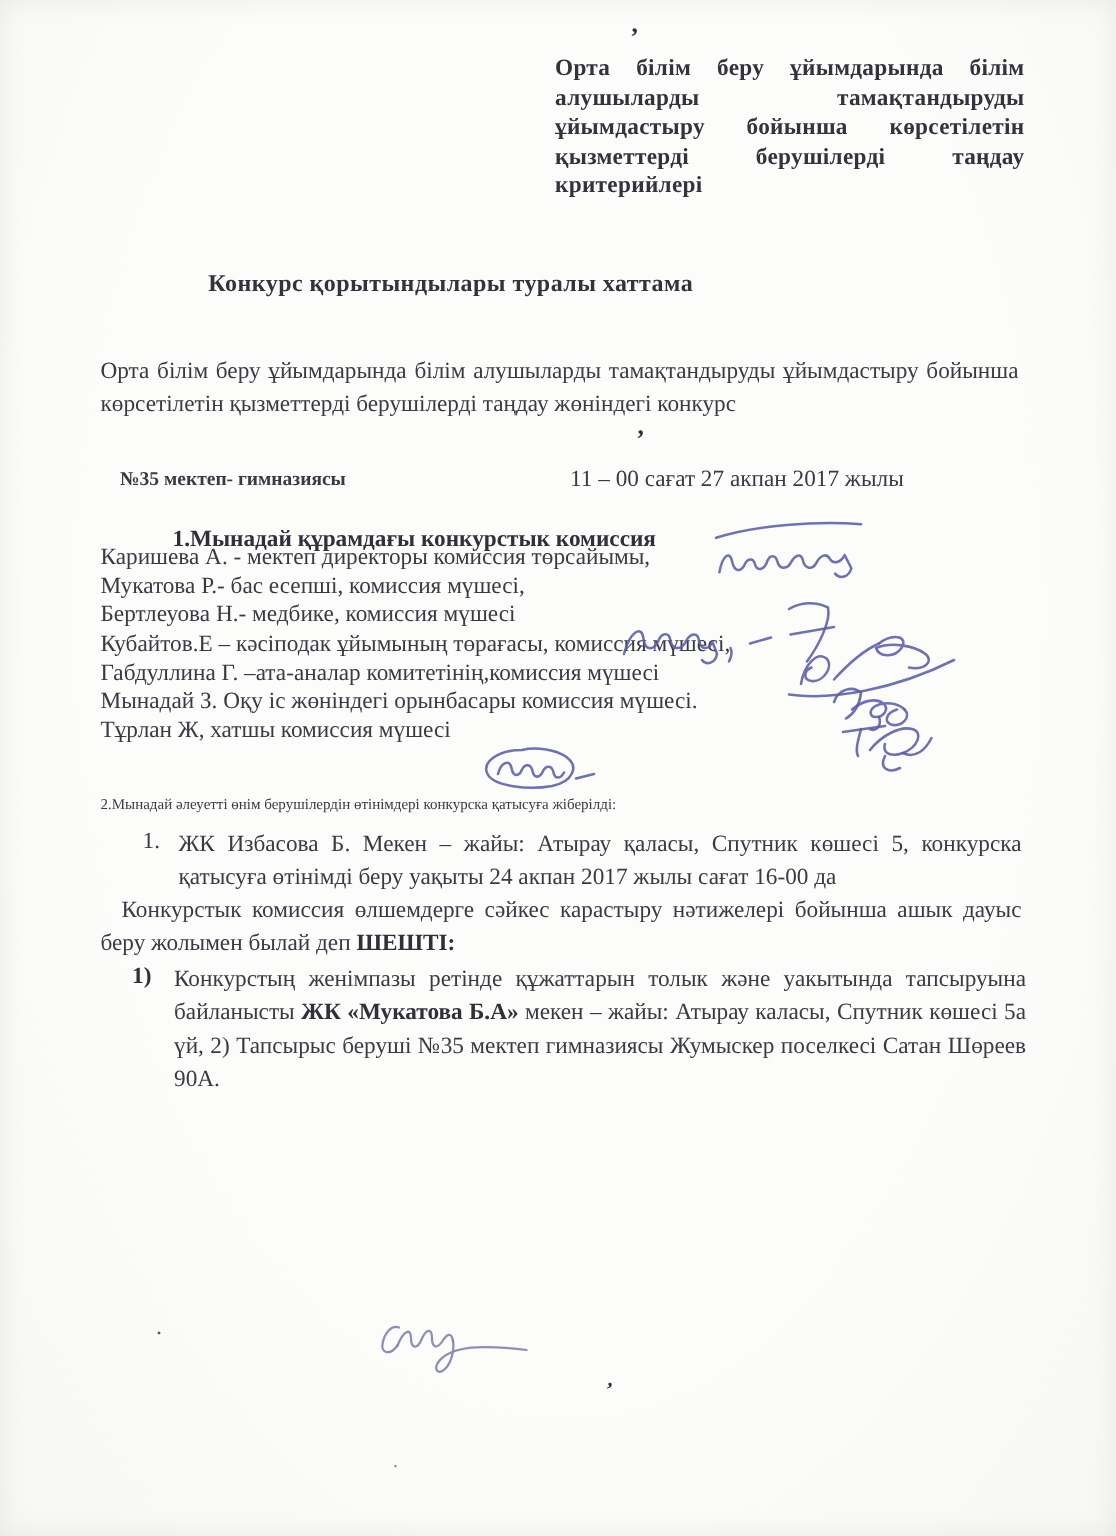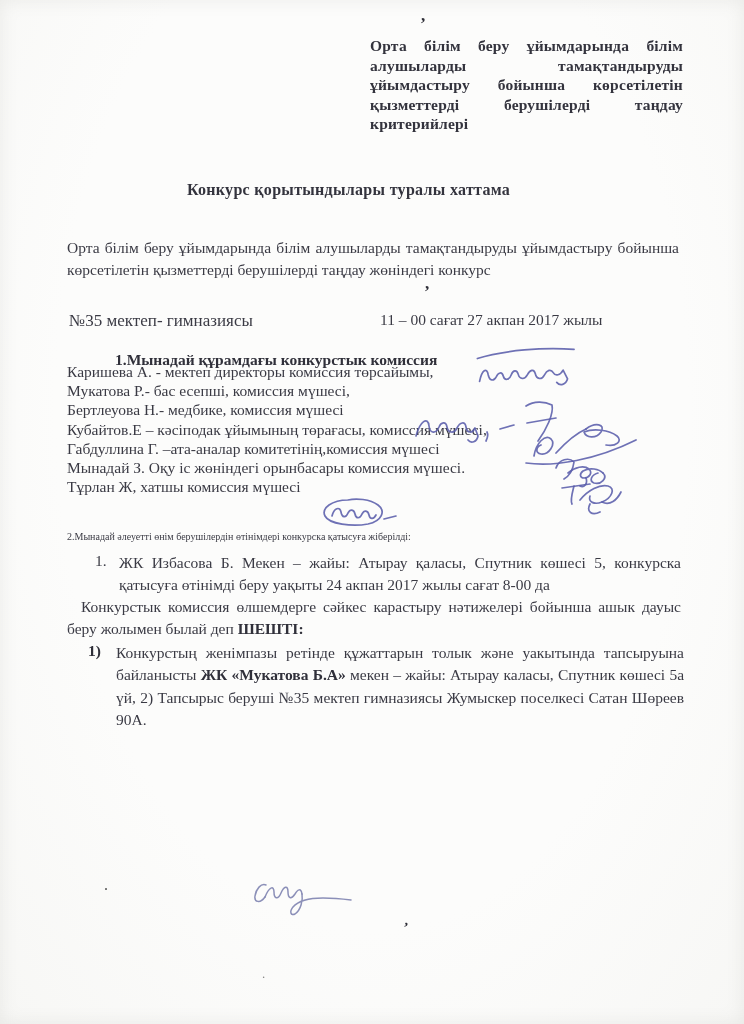--- a/index.html
+++ b/index.html
@@ -18,27 +18,26 @@
   .b{font-weight:bold;color:#30303a;}
   .header-block{
     left:370px;top:36px;width:313px;
     font-size:15.5px;font-weight:bold;line-height:19.6px;
     text-align:justify;color:#33333d;letter-spacing:.2px;
   }
   .title{
     left:0;top:181px;width:601px;margin:0;
     text-align:center;font-size:16px;font-weight:bold;color:#33333d;
     letter-spacing:.3px;
-    padding-left:48px;
   }
   .intro{
     left:67px;top:237px;width:612px;margin:0;
     font-size:15.5px;line-height:22px;text-align:justify;
   }
-  .meta-school{left:69px;top:311px;font-size:17px;}
+  .meta-school{left:80px;top:311px;font-size:13px;font-weight:bold;}
   .meta-datetime{left:380px;top:311px;font-size:15.5px;}
   .commission-heading{left:115px;top:351px;font-size:15.5px;font-weight:bold;color:#30303a;}
   .members{left:67px;top:362px;width:580px;font-size:15.5px;line-height:19.2px;}
   .member{white-space:nowrap;}
   .app-heading{left:67px;top:531px;width:614px;margin:0;font-size:10px;}
   .app-item{left:95px;top:552px;width:586px;display:flex;font-size:15.5px;}
   .app-item .num{width:24px;flex:none;}
   .app-item .txt{flex:1;text-align:justify;line-height:21.5px;}
   .resolution{left:67px;top:596px;width:614px;margin:0;font-size:15.5px;line-height:22px;text-indent:14px;text-align:justify;}
   .decision{left:88px;top:642px;width:596px;display:flex;font-size:15.5px;}
@@ -77,21 +76,21 @@
     <div class="member">Бертлеуова Н.- медбике, комиссия мүшесі</div>
     <div class="member">Кубайтов.Е – кәсіподак ұйымының  төрағасы, комиссия мүшесі,</div>
     <div class="member">Габдуллина Г. –ата-аналар   комитетінің,комиссия мүшесі</div>
     <div class="member">Мынадай З. Оқу іс жөніндегі орынбасары  комиссия мүшесі.</div>
     <div class="member">Тұрлан Ж,  хатшы комиссия мүшесі</div>
   </div>
 
   <p class="abs app-heading">2.Мынадай әлеуетті өнім берушілердін өтінімдері конкурска қатысуға жіберілді:</p>
   <div class="abs app-item">
     <span class="num">1.</span>
-    <span class="txt">ЖК Избасова Б. Мекен – жайы: Атырау қаласы, Спутник көшесі 5, конкурска қатысуға өтінімді беру уақыты 24 акпан 2017 жылы сағат 8-00 да</span>
+    <span class="txt">ЖК Избасова Б. Мекен – жайы: Атырау қаласы, Спутник көшесі 5, конкурска қатысуға өтінімді беру уақыты 24 акпан 2017 жылы сағат 16-00 да</span>
   </div>
   <p class="abs resolution"><span>Конкурстык комиссия өлшемдерге сәйкес карастыру нәтижелері бойынша ашык дауыс беру жолымен былай деп  </span><span class="b">ШЕШТІ:</span></p>
 
   <div class="abs decision">
     <span class="num">1)</span>
     <span class="txt"><span>Конкурстың женімпазы ретінде құжаттарын толык және уакытында тапсыруына байланысты  </span><span class="b">ЖК «Мукатова Б.А»</span><span> мекен – жайы: Атырау каласы, Спутник көшесі 5а үй, 2) Тапсырыс беруші №35 мектеп гимназиясы Жумыскер поселкесі Сатан Шөреев 90А.</span></span>
   </div>
 
   <svg class="sig" style="left:472px;top:347px;transform:rotate(-3deg);" width="108" height="44" viewBox="0 0 108 44">
     <path d="M6 9 C 32 2, 74 1, 103 5"></path>

